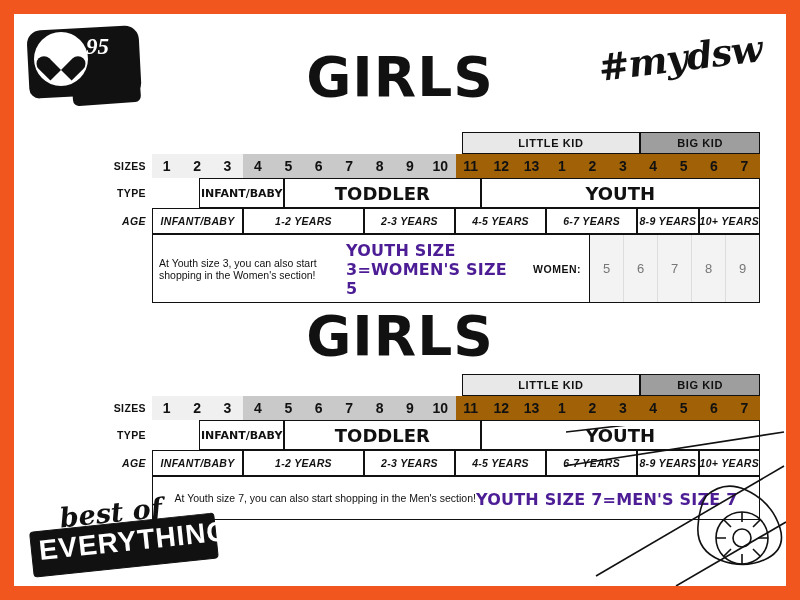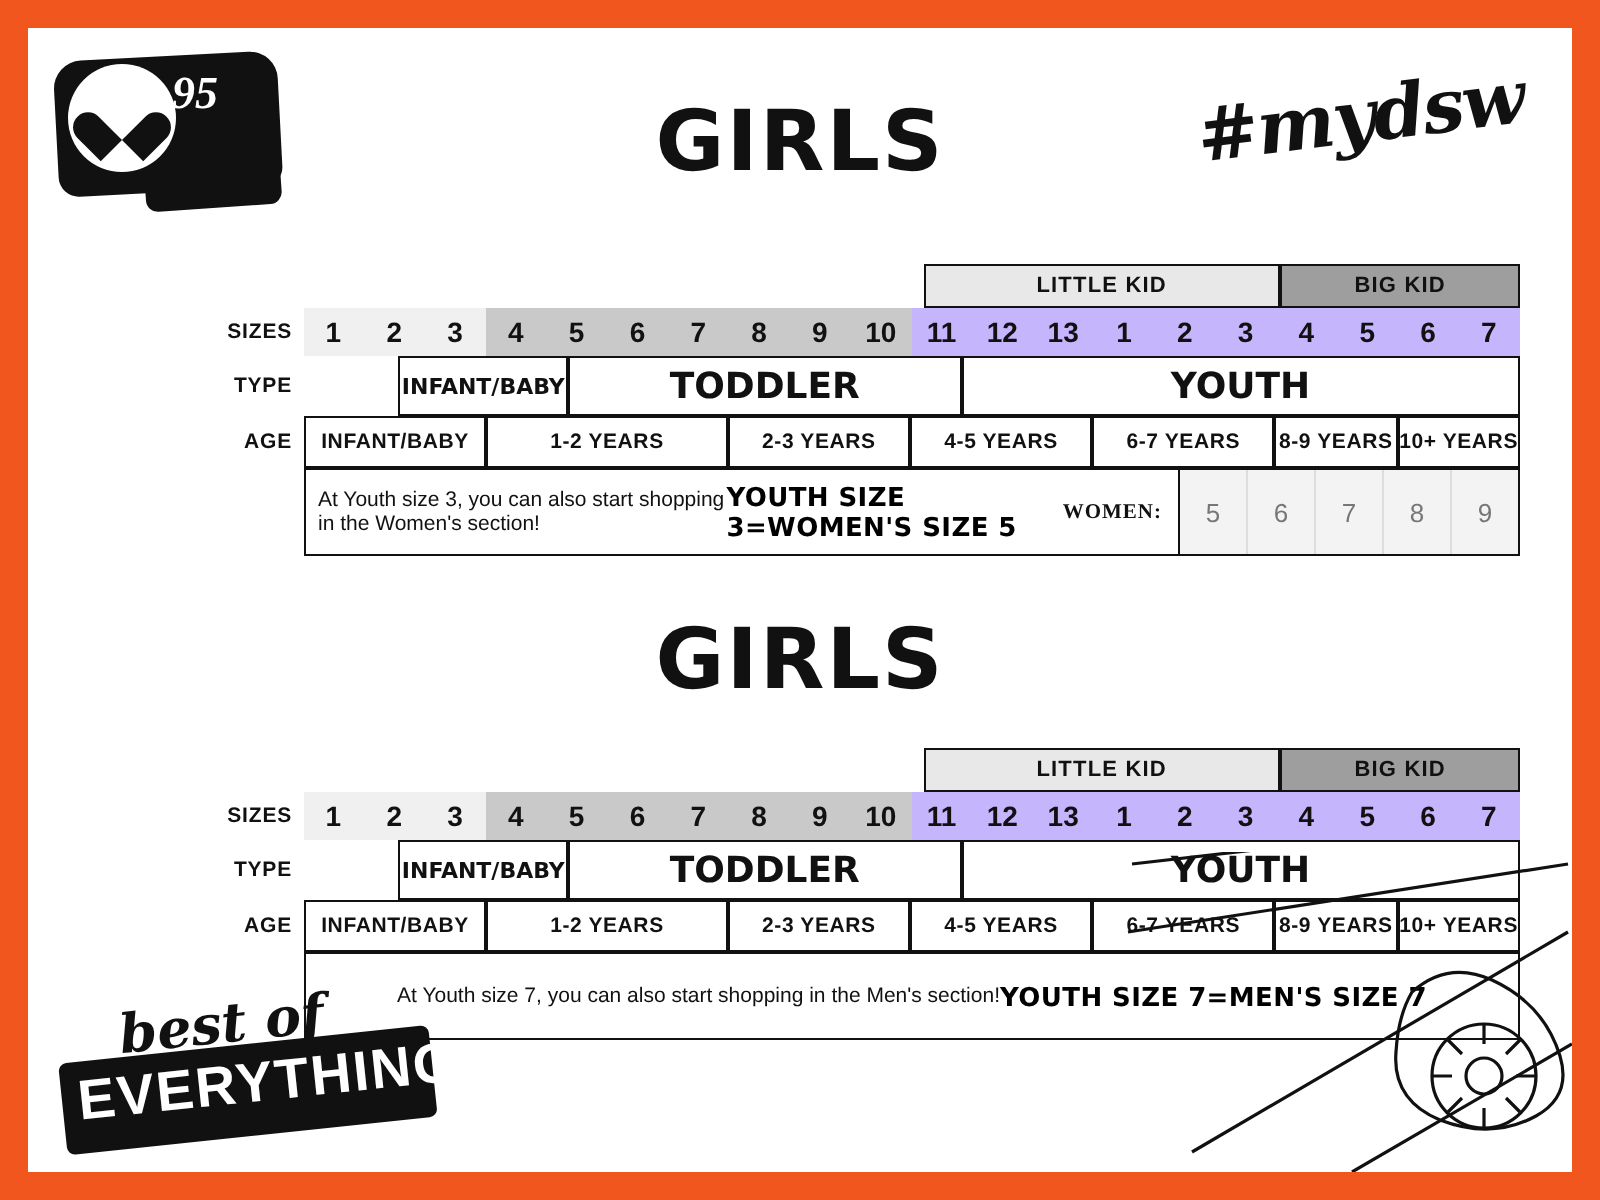--- a/index.html
+++ b/index.html
@@ -80,21 +80,21 @@
   }
 
   
   .deco-lines { position:absolute; right:0; bottom:0; width:230px; height:160px; overflow:hidden; }
 
   
   .title {
     text-align:center;
     font-family:"DejaVu Sans", sans-serif;
     font-weight:700;
-    font-size:42px;
+    font-size:55px;
     letter-spacing:1px;
     color:#111;
     line-height:1;
   }
   #girls-title { position:absolute; left:0; right:0; top:36px; }
   #boys-title  { position:absolute; left:0; right:0; top:295px; }
 
   
   .chart { position:absolute; left:86px; width:660px; }
   #girls-chart { top:118px; }
@@ -122,58 +122,57 @@
 
   
   .sizerow { height:24px; }
   .sz {
     flex:1 1 0; display:flex; align-items:center; justify-content:center;
     font-size:14px; font-weight:700; color:#111;
     border-right:1px solid rgba(255,255,255,0.0);
   }
   .sz.g1 { background:#f0f0f0; }
   .sz.g2 { background:#c9c9c9; }
-  .sz.g3 { background:#c4b5fd; }
+  .sz.g3 { background:#a16207; }
 
   
   .typerow { height:30px;gap:47px; }
   .tp {
     display:flex; align-items:center; justify-content:center;
     border:1px solid #111; background:#fff; color:#111;
     font-family:"DejaVu Sans", sans-serif; font-weight:700;
   }
 
   
-  .agerow { height:26px; }
+  .agerow { height:26px;font-style:italic; }
   .ag {
     display:flex; align-items:center; justify-content:center;
     border:1px solid #111; background:#fff; color:#111;
     font-size:10.5px; font-weight:700; letter-spacing:0.3px;
   }
 
   
   .notebox {
     margin-left:52px;
     border:1px solid #111; background:#fff;
     display:flex; align-items:stretch; min-height:44px;
   }
   .notetext {
     flex:1; display:flex; flex-direction:row; align-items:center; justify-content:center;
     padding:4px 6px;
   }
   .note-line1 { font-size:10.5px; color:#111; }
   .note-line2 {
     font-family:"DejaVu Sans", sans-serif; font-weight:700;
-    font-size:13px; color:#000000; margin-top:2px; letter-spacing:0.2px;
+    font-size:16px; color:#4c1d95; margin-top:2px; letter-spacing:0.2px;
   }
   .womenwrap { display:flex; align-items:center; }
   .womenlabel {
     font-size:10.5px; font-weight:700; letter-spacing:0.5px; color:#111;
     padding:0 8px;
-    font-family:Liberation Serif, serif;
   }
   .womencells { display:flex; align-self:stretch; }
   .wc {
     width:34px; display:flex; align-items:center; justify-content:center;
     font-size:13px; color:#777; font-weight:400;
     border-left:1px solid #ddd;
     background:#f3f3f3;
   }
   .wc.first { border-left:1px solid #111; }
 </style>

